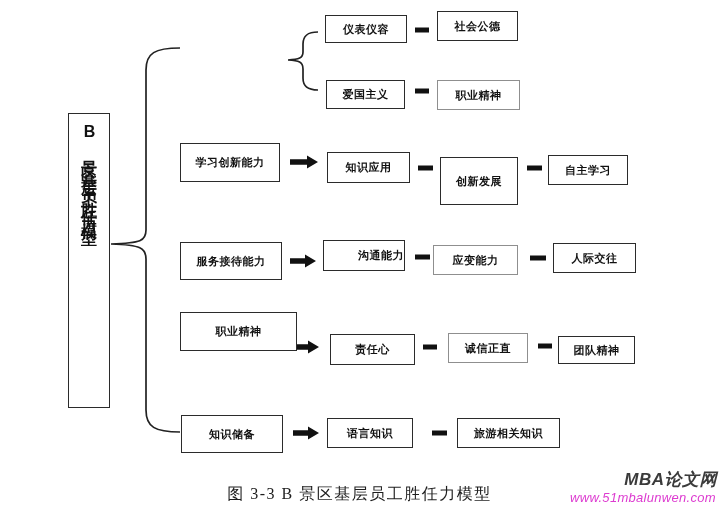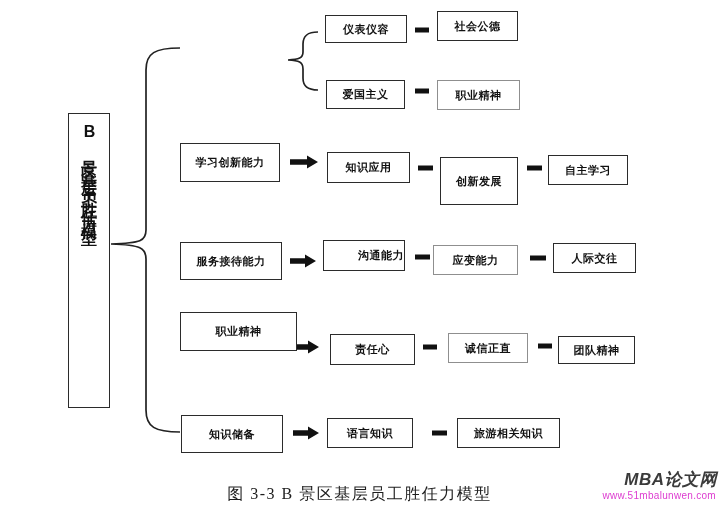--- a/index.html
+++ b/index.html
@@ -29,21 +29,21 @@
     position:absolute;left:0;top:484px;width:719px;text-align:center;
     font-family:"Liberation Serif","DejaVu Serif",serif;
     font-size:16px;color:#1d1d1d;letter-spacing:1.5px;
   }
   .wm-site{
     position:absolute;right:2px;top:468px;
     font-style:italic;font-weight:700;font-size:17px;color:#3b3b3b;letter-spacing:.5px;
   }
   .wm-url{
     position:absolute;right:3px;top:490px;
-    font-size:10px;color:#dd3bd0;letter-spacing:.3px;
+    font-style:italic;font-size:13px;color:#dd3bd0;letter-spacing:.3px;
   }
 </style>
 </head>
 <body>
 
 <div class="stage">
 
   <svg class="connector-layer" width="719" height="511" viewBox="0 0 719 511">
 
     <path d="M180,48 C155,48 146,53 146,70 L146,230 C146,241 141,243 111,244 C141,245 146,248 146,259 L146,410 C146,427 155,432 180,432" fill="none" stroke="#222" stroke-width="1.7"></path>

